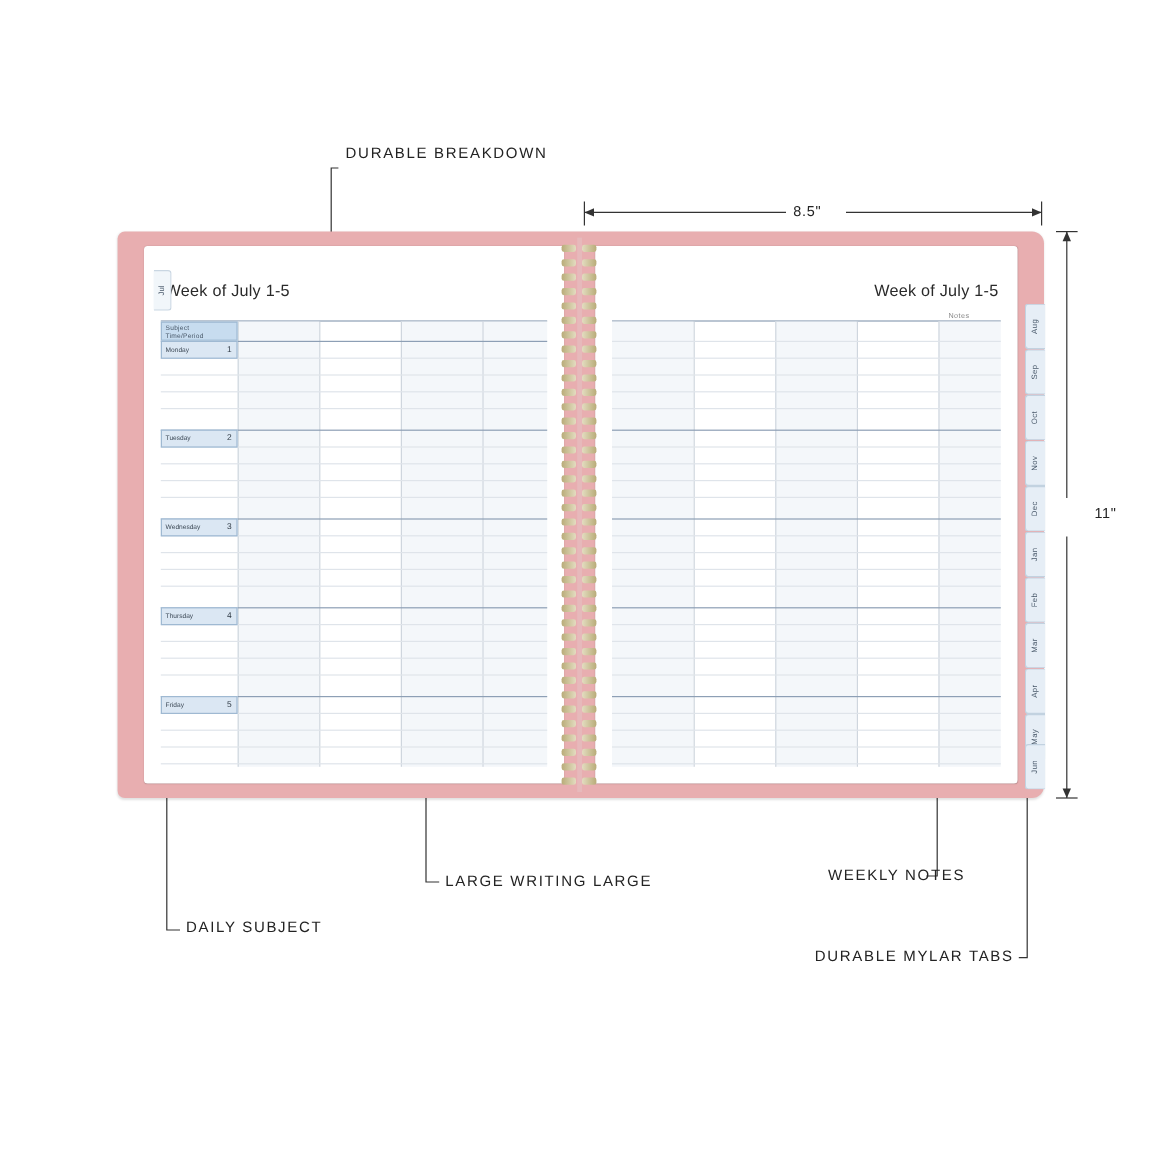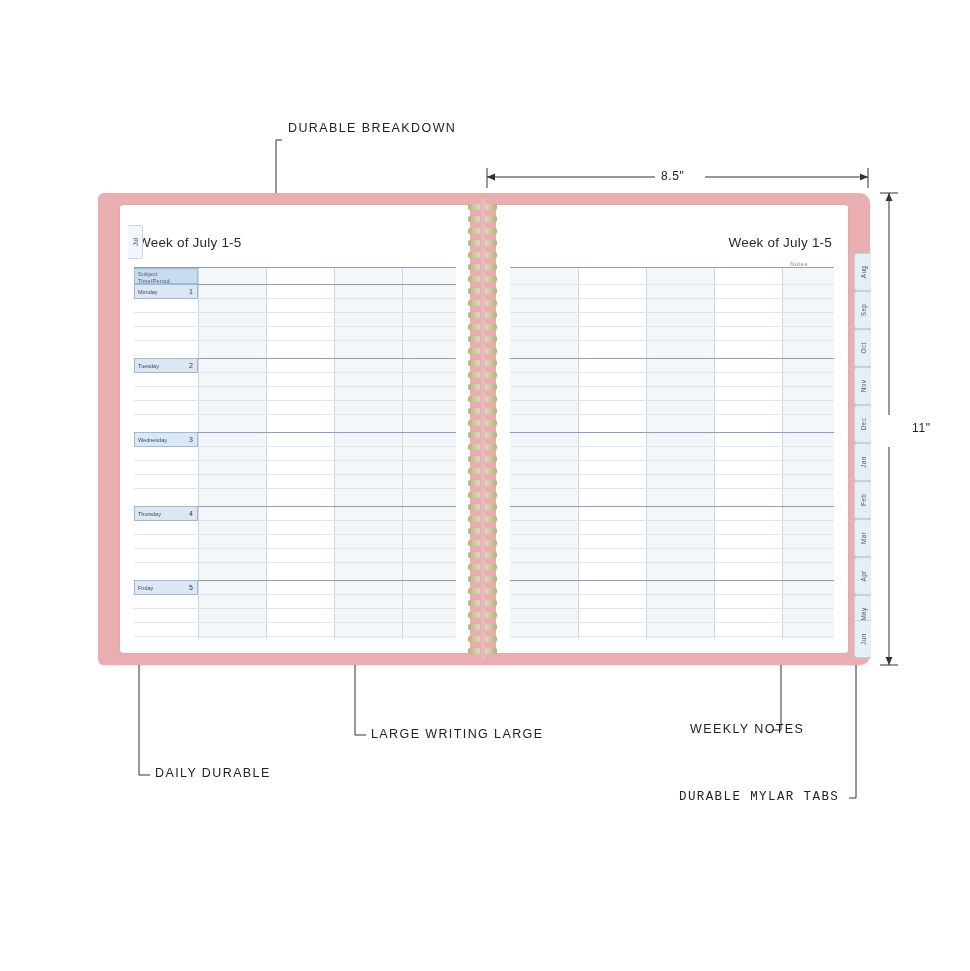--- a/index.html
+++ b/index.html
@@ -280,27 +280,27 @@
     <line x1="880" y1="193" x2="898" y2="193" stroke="#333" stroke-width="1"></line>
     <line x1="880" y1="665" x2="898" y2="665" stroke="#333" stroke-width="1"></line>
     <line x1="889" y1="193" x2="889" y2="415" stroke="#333" stroke-width="1"></line>
     <line x1="889" y1="447" x2="889" y2="665" stroke="#333" stroke-width="1"></line>
     <path d="M889,193 L885.5,201 L892.5,201 Z" fill="#333"></path>
     <path d="M889,665 L885.5,657 L892.5,657 Z" fill="#333"></path>
   </svg>
 
   <div class="callout" style="left:288px; top:121px;">DURABLE BREAKDOWN</div>
 
-  <div class="callout" style="left:155px; top:766px;">DAILY DURABLE</div>
+  <div class="callout" style="left:155px; top:766px;">DAILY SUBJECT</div>
 
   <div class="callout" style="left:371px; top:727px;">LARGE WRITING LARGE</div>
 
   <div class="callout" style="left:657px; top:722px; text-align:right;margin-left:33px;">WEEKLY NOTES</div>
 
-  <div class="callout" style="left:679px; top:790px;font-family:Liberation Mono, monospace;">DURABLE MYLAR TABS</div>
+  <div class="callout" style="left:679px; top:790px;">DURABLE MYLAR TABS</div>
 
   <div class="dim-label" style="left:661px; top:169px;">8.5"</div>
 
   <div class="dim-label" style="left:912px; top:421px;">11"</div>
 
   <div class="book">
     <div class="cover"></div>
 
     <div class="page page-left">
       <div class="page-title">Week of July 1-5</div>

